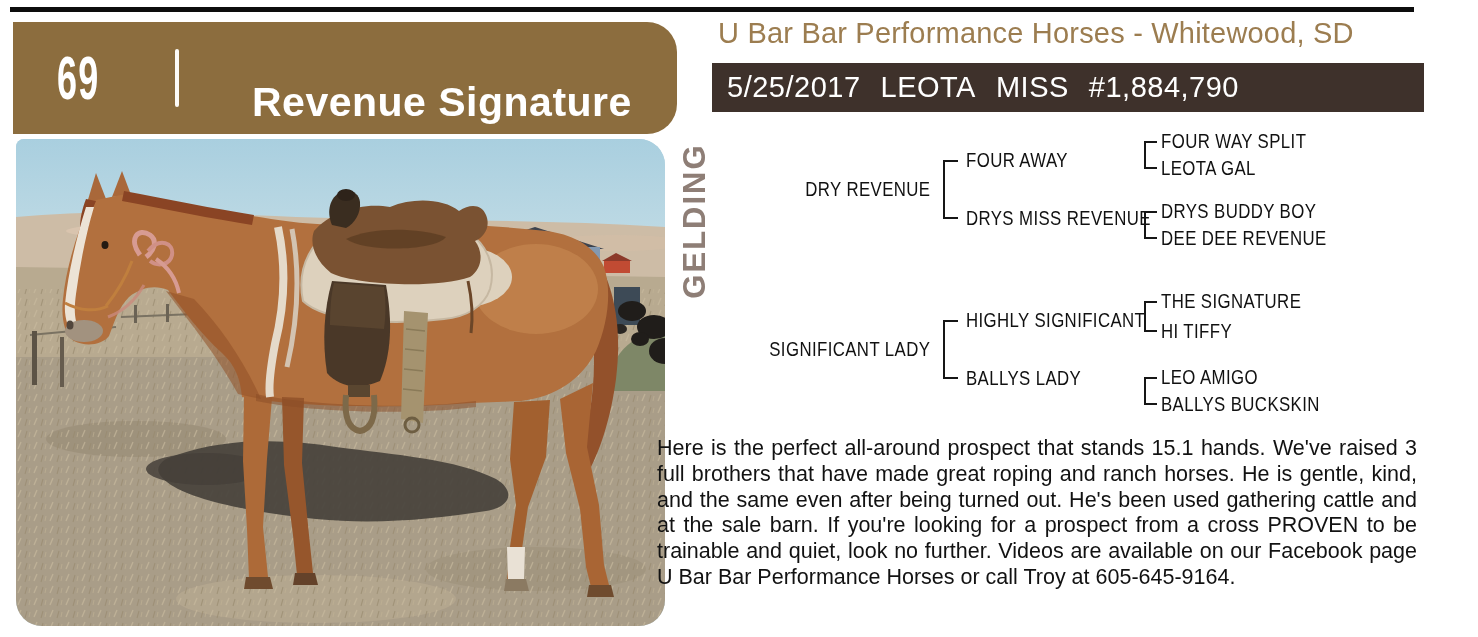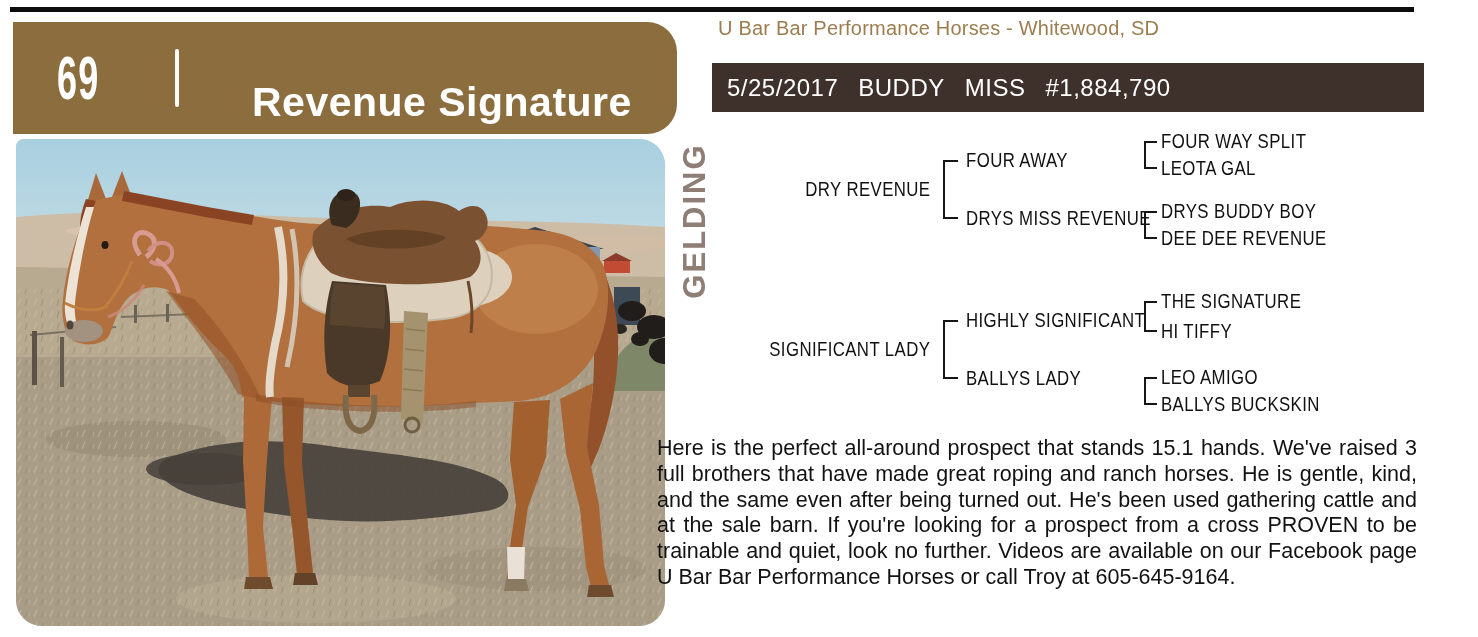--- a/index.html
+++ b/index.html
@@ -23,24 +23,24 @@
   .horse-name{font-size:41px;font-weight:bold;letter-spacing:0.5px;margin-top:48px;}
 
   
   .photo{
     position:absolute;left:16px;top:139px;width:649px;height:487px;
     border-radius:8px 26px 26px 26px;overflow:hidden;background:#b8d3de;
   }
   .photo svg{display:block;width:100%;height:100%;}
 
   
-  .consignor{position:absolute;left:718px;top:17px;font-size:20px;color:#9c7d50;letter-spacing:0.2px;text-align:center;}
+  .consignor{position:absolute;left:718px;top:17px;font-size:29px;color:#9c7d50;letter-spacing:0.2px;text-align:center;}
   .info-bar{
     position:absolute;left:712px;top:63px;width:712px;height:49px;background:#3e312b;
-    display:flex;align-items:center;color:#fff;font-size:24px;letter-spacing:0.5px;
+    display:flex;align-items:center;color:#fff;font-size:29px;letter-spacing:0.5px;
     box-sizing:border-box;padding-left:15px;
   }
   .info-bar span{margin-right:20px;white-space:nowrap;}
   .sex-label{
     position:absolute;left:676px;top:128px;width:186px;height:38px;
     transform-origin:0 0;transform:rotate(-90deg) translate(-186px,0);
     font-size:31px;font-weight:bold;letter-spacing:2px;color:#8e7e76;
     text-align:center;line-height:38px;
   }
 
@@ -69,21 +69,21 @@
   <div class="lot-banner">
     <div class="lot-number">69</div>
     <div class="lot-divider"></div>
     <div class="horse-name">Revenue Signature</div>
   </div>
 
   <div class="consignor">U Bar Bar Performance Horses - Whitewood, SD</div>
 
   <div class="info-bar">
     <span>5/25/2017</span>
-    <span>BUDDY</span>
+    <span>LEOTA</span>
     <span>MISS</span>
     <span>#1,884,790</span>
   </div>
 
   <div class="sex-label">GELDING</div>
 
   <div class="photo">
     <svg viewBox="0 0 649 487" preserveAspectRatio="none">
       <defs>
         <linearGradient id="skyGrad" x1="0" y1="0" x2="0" y2="1">

